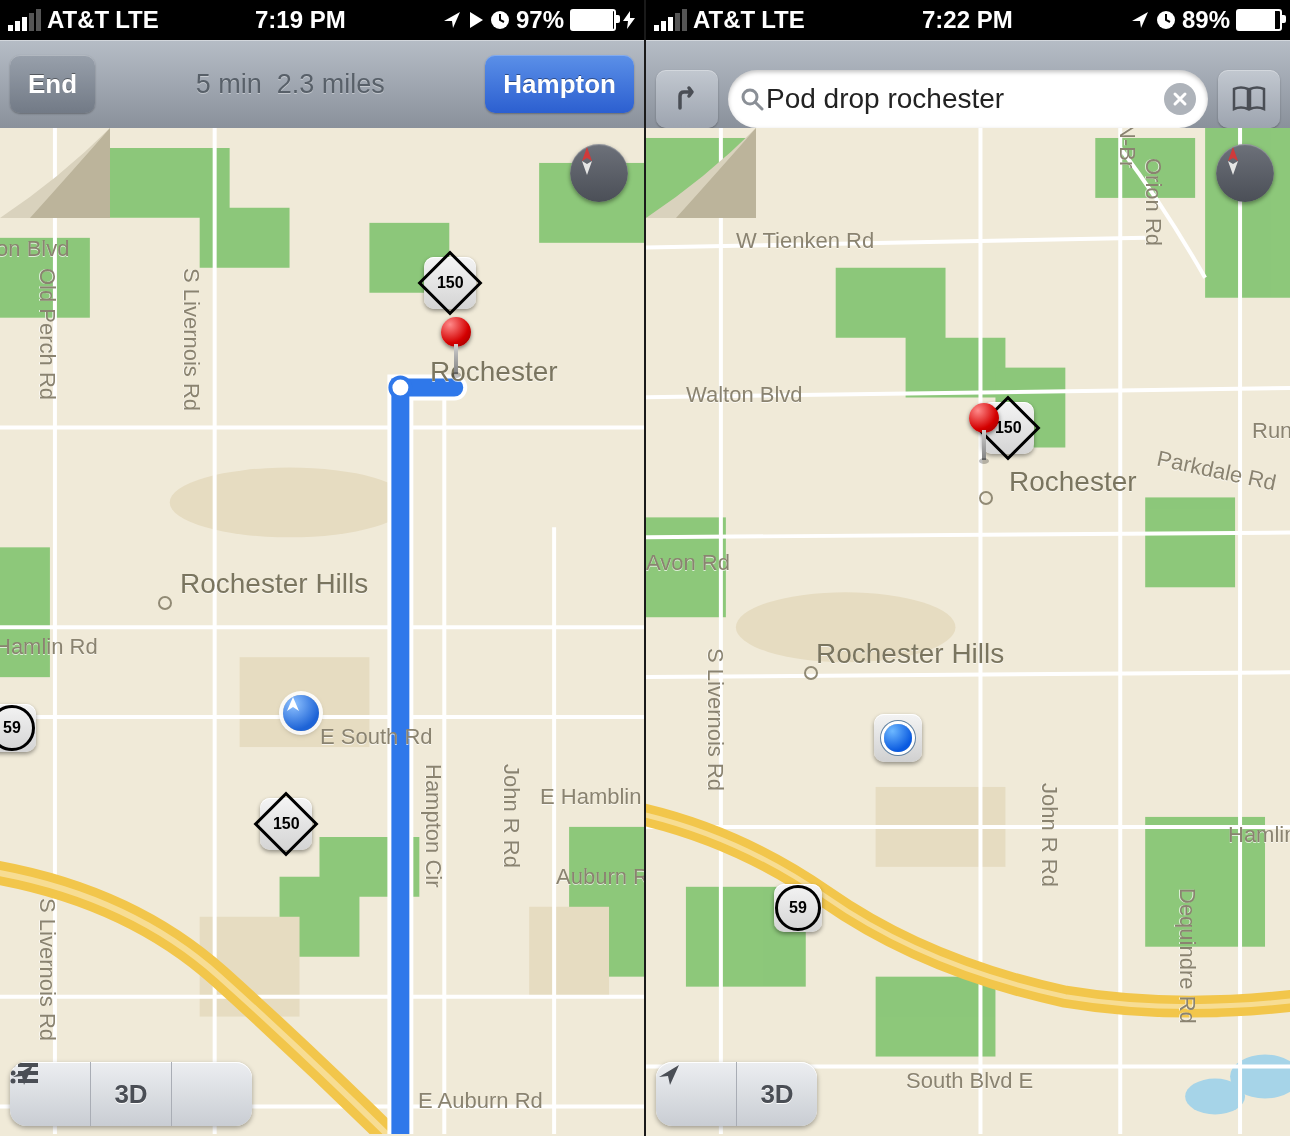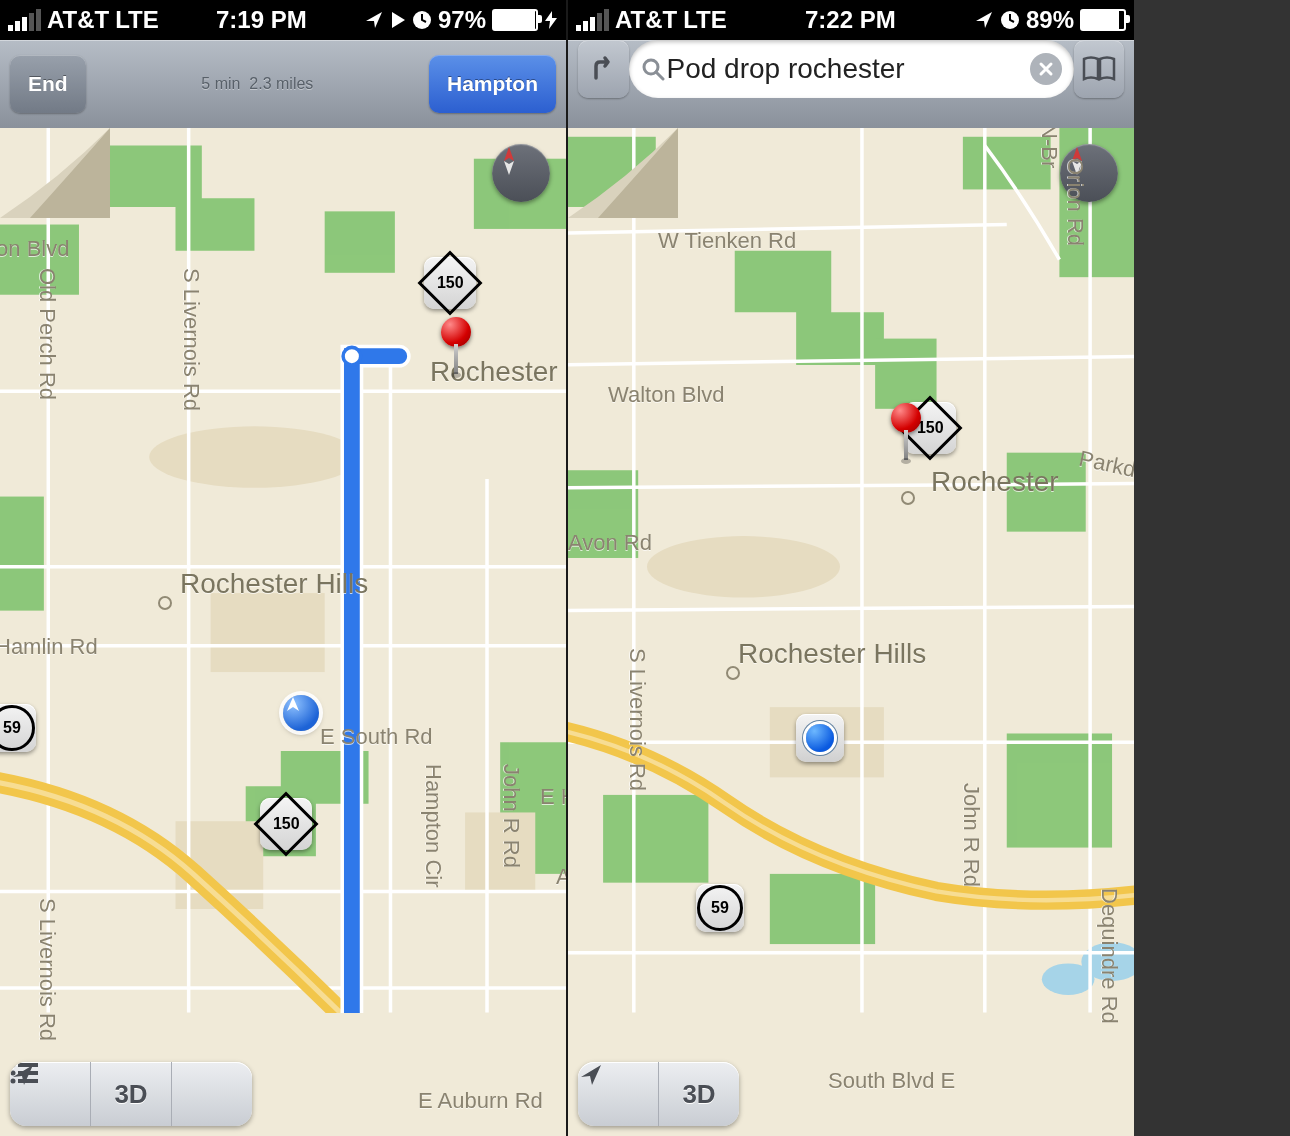--- a/index.html
+++ b/index.html
@@ -1,42 +1,42 @@
 <!DOCTYPE html>
 <html><head>
 <meta charset="utf-8">
 <style>
 html,body{margin:0;padding:0;font-family:-apple-system,Helvetica,Arial,sans-serif;background:#333}
-.wrap{display:flex;width:1134px;height:1136px;background:#1a1a1a}
+.wrap{display:flex;width:1290px;height:1136px;background:#1a1a1a}
 .phone{flex:1;position:relative;overflow:hidden;background:#f0ead8}
 .phone+.phone{margin-left:2px}
 
 .status{height:40px;background:#000;color:#fff;display:flex;align-items:center;justify-content:space-between;padding:0 8px;font-size:24px;font-weight:600}
 .status .left,.status .right{display:flex;align-items:center;gap:6px}
 .sig-bars{display:flex;align-items:flex-end;gap:2px}
 .sig-bars span{width:5px;background:#fff}
 .sig-bars span:nth-child(1){height:6px}
 .sig-bars span:nth-child(2){height:10px}
 .sig-bars span:nth-child(3){height:14px}
 .sig-bars span:nth-child(4){height:18px;background:#555}
 .sig-bars span:nth-child(5){height:22px;background:#555}
 .status .right svg{display:block}
 .batt{width:42px;height:18px;border:2px solid #fff;border-radius:3px;position:relative}
 .batt::after{content:"";position:absolute;right:-6px;top:4px;width:4px;height:8px;background:#fff;border-radius:0 2px 2px 0}
 .batt i{display:block;height:100%;background:#fff}
 
 .navbar{height:88px;background:linear-gradient(#b6bdc6,#8a919b);border-bottom:1px solid #5c626c;display:flex;align-items:center;justify-content:space-between;padding:0 10px;box-shadow:inset 0 1px 0 rgba(255,255,255,.4)}
-.btn{height:58px;border-radius:10px;display:flex;align-items:center;justify-content:center;font-size:21px;font-weight:600;padding:0 18px;box-shadow:0 1px 2px rgba(0,0,0,.3),inset 0 1px 0 rgba(255,255,255,.25)}
+.btn{height:58px;border-radius:10px;display:flex;align-items:center;justify-content:center;font-size:26px;font-weight:600;padding:0 18px;box-shadow:0 1px 2px rgba(0,0,0,.3),inset 0 1px 0 rgba(255,255,255,.25)}
 .btn-grey{background:linear-gradient(#98a0ab,#727a86);color:#fff;text-shadow:0 -1px 0 rgba(0,0,0,.4)}
 .btn-blue{background:linear-gradient(#5b90e8,#2c5fd0);color:#fff;text-shadow:0 -1px 0 rgba(0,0,0,.4)}
 .title-block{text-align:center;flex:1;line-height:1.05}
 .title-block .t1{font-size:28px;font-weight:700;color:#3a3d42;text-shadow:0 1px 0 rgba(255,255,255,.45)}
-.title-block .t2{font-size:16px;color:#586069;text-shadow:0 1px 0 rgba(255,255,255,.4)}
-
-.navbar2{height:88px;background:linear-gradient(#b6bdc6,#8a919b);border-bottom:1px solid #5c626c;display:flex;align-items:flex-start;padding:0 10px;box-shadow:inset 0 1px 0 rgba(255,255,255,.4)}
+.title-block .t2{font-size:27px;color:#586069;text-shadow:0 1px 0 rgba(255,255,255,.4)}
+
+.navbar2{height:88px;background:linear-gradient(#b6bdc6,#8a919b);border-bottom:1px solid #5c626c;display:flex;align-items:flex-end;gap:10px;padding:0 10px;box-shadow:inset 0 1px 0 rgba(255,255,255,.4)}
 .sq-btn{width:62px;height:58px;border-radius:10px;background:linear-gradient(#c2c8d0,#9da4af);display:flex;align-items:center;justify-content:center;box-shadow:0 1px 2px rgba(0,0,0,.3),inset 0 1px 0 rgba(255,255,255,.3)}
 .search{flex:1;height:58px;border-radius:29px;background:#fff;display:flex;align-items:center;padding:0 12px;box-shadow:inset 0 2px 4px rgba(0,0,0,.25)}
 .search input{flex:1;border:0;outline:0;font-size:28px;background:transparent;color:#222}
 .clear-x{width:32px;height:32px;border-radius:50%;background:#aeb3ba;color:#fff;display:flex;align-items:center;justify-content:center;font-size:22px;font-weight:700}
 
 .map{position:absolute;left:0;right:0;top:128px;bottom:0;overflow:hidden;background:#f0ead8}
 .map svg{position:absolute;inset:0}
 
 .toolbar{position:absolute;left:10px;bottom:10px;height:64px;display:flex;background:linear-gradient(#eceef1,#c9cdd3);border-radius:16px;box-shadow:0 2px 5px rgba(0,0,0,.35),inset 0 1px 0 #fff;overflow:hidden}
 .toolbar .seg{width:80px;display:flex;align-items:center;justify-content:center;border-right:1px solid #a9adb5;font-size:26px;font-weight:700;color:#4a4e55;text-shadow:0 1px 0 #fff}
@@ -347,21 +347,21 @@
       <svg width="34" height="34" viewBox="0 0 34 34">
             <path d="M17 3 L22 17 L17 14 L12 17 Z" fill="#d03a3a"></path>
             <path d="M17 31 L12 17 L17 20 L22 17 Z" fill="#e6e6e6"></path>
           </svg>
     </div>
 
     <span class="mlabel" style="left:90px;top:100px">W Tienken Rd</span>
     <span class="mlabel" style="left:40px;top:254px">Walton Blvd</span>
     <span class="mlabel big" style="left:363px;top:338px">Rochester</span>
     <span class="tinyring" style="left:340px;top:370px"></span>
-    <span class="mlabel" style="left:0px;top:402px">Avon Rd</span>
+    <span class="mlabel" style="left:0px;top:422px">Avon Rd</span>
     <span class="mlabel big" style="left:170px;top:510px">Rochester Hills</span>
     <span class="tinyring" style="left:165px;top:545px"></span>
     <span class="mlabel v" style="left:56px;top:520px">S Livernois Rd</span>
     <span class="mlabel v" style="left:468px;top:-5px">N-Br</span>
     <span class="mlabel v" style="left:494px;top:30px">Orion Rd</span>
     <span class="mlabel" style="left:606px;top:290px">Runy</span>
     <span class="mlabel" style="left:510px;top:330px;transform:rotate(12deg)">Parkdale Rd</span>
     <span class="mlabel v" style="left:390px;top:655px">John R Rd</span>
     <span class="mlabel v" style="left:528px;top:760px">Dequindre Rd</span>
     <span class="mlabel" style="left:582px;top:694px">Hamlin</span>

